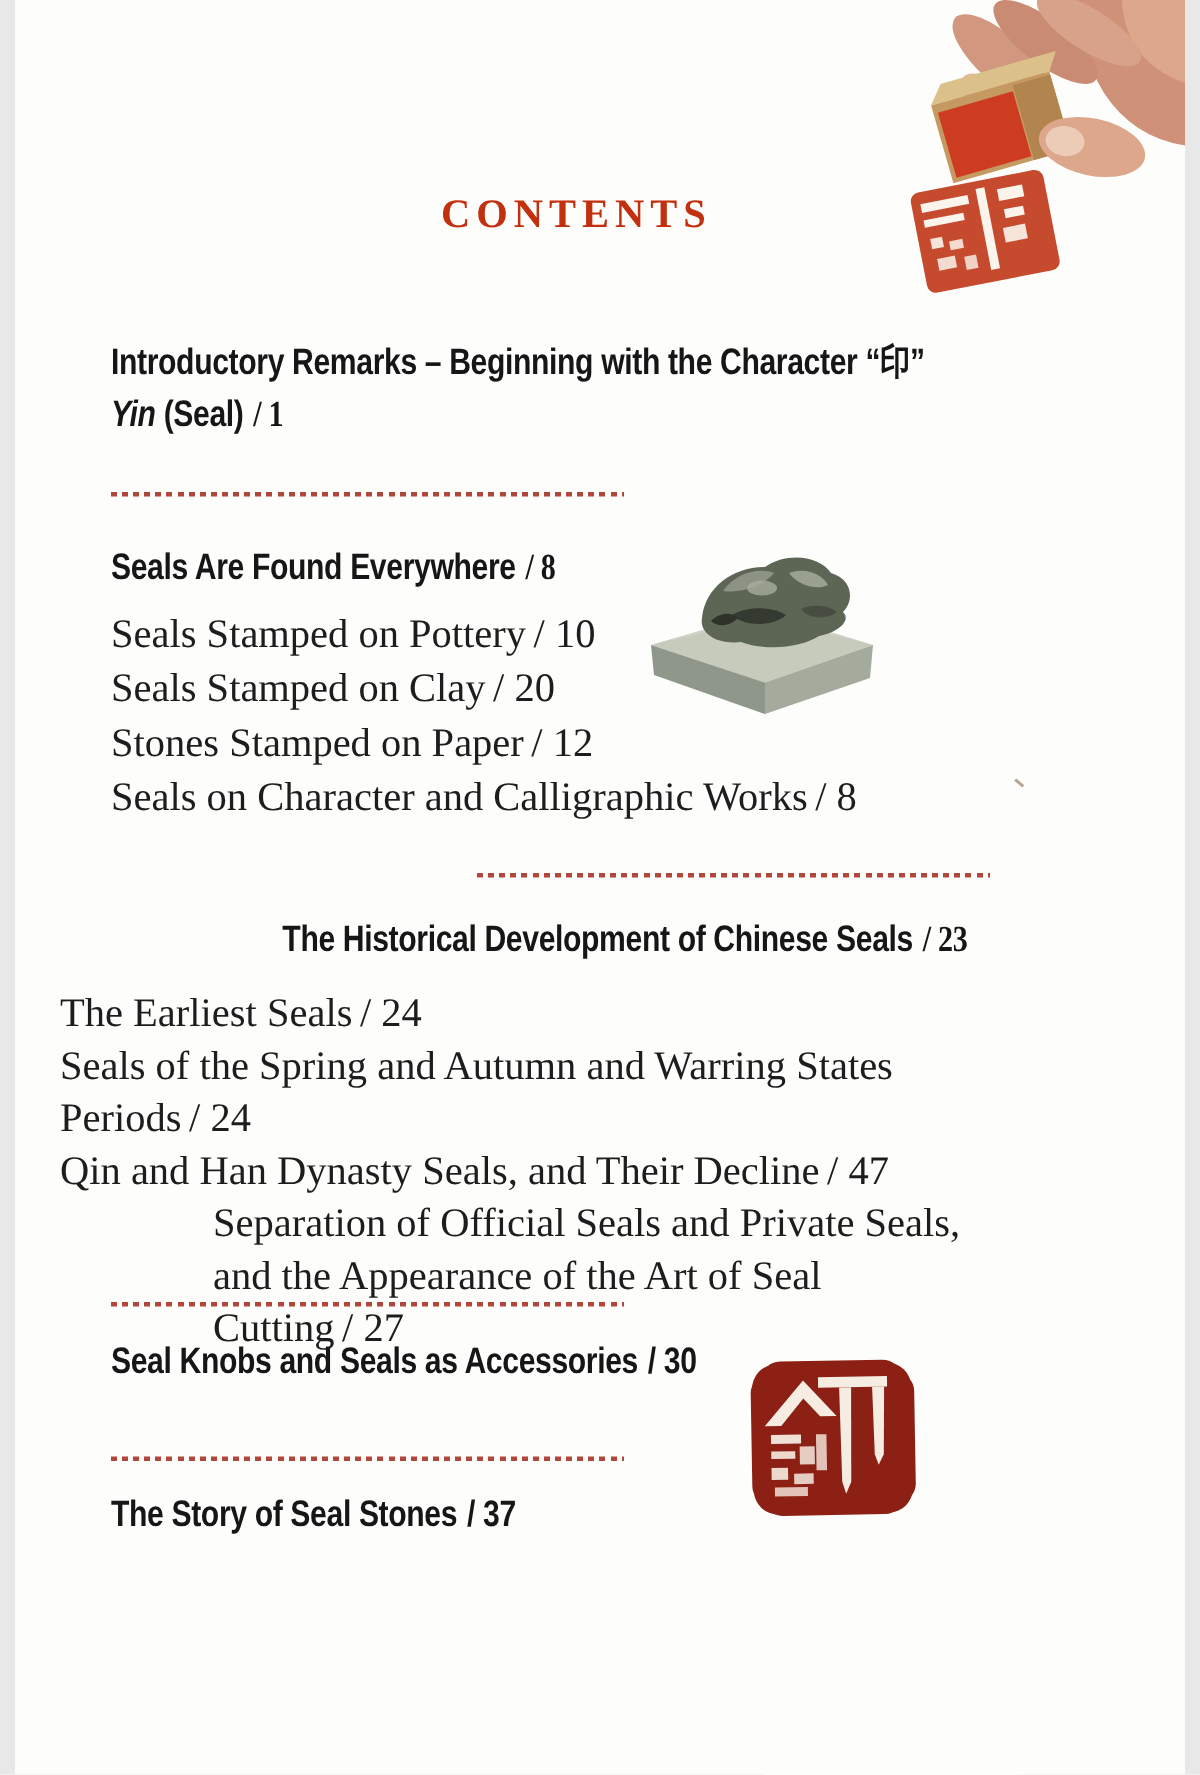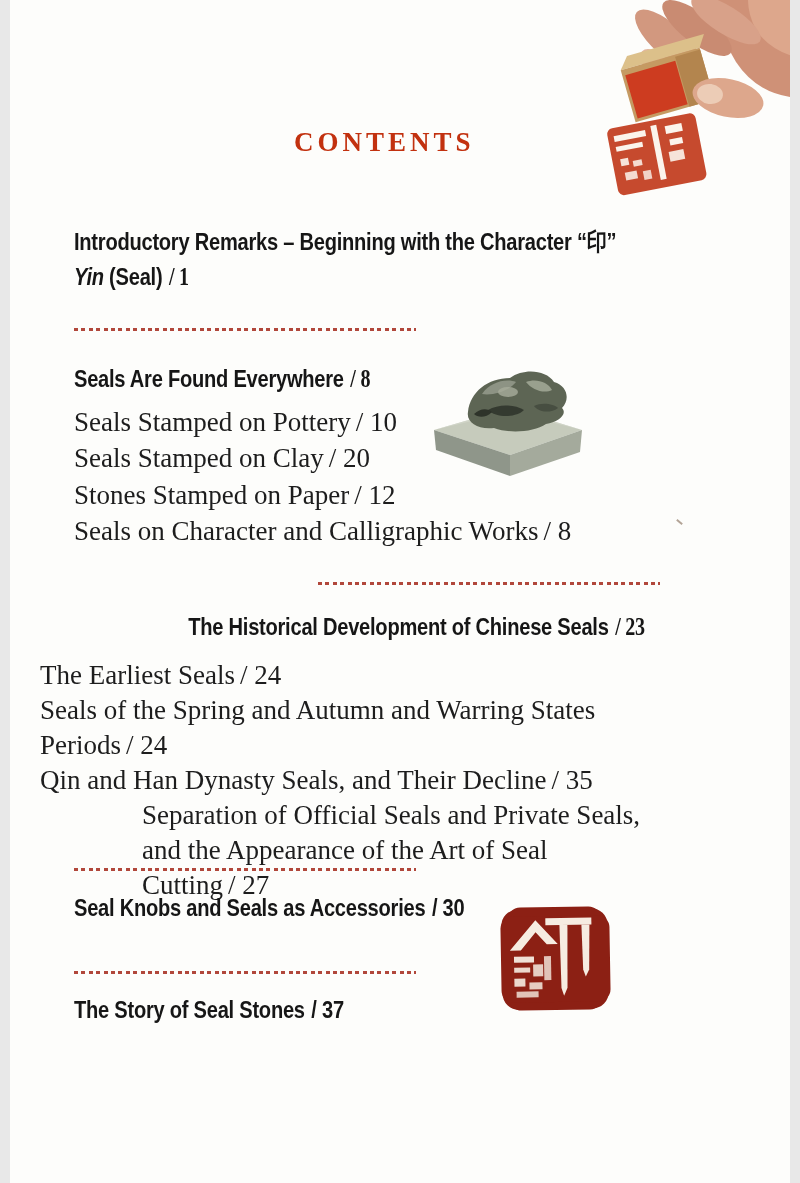--- a/index.html
+++ b/index.html
@@ -121,21 +121,21 @@
 
   <div class="dash" style="left:308px; top:582px; width:342px"></div>
 
   <div class="chapter-title align-right" style="top:609px">
     <span>The Historical Development of Chinese Seals</span><span class="pref pref-serif">/ 23</span>
   </div>
 
   <div class="serif-items align-right-block" style="right:146px; top:658px; width:604px">
     <div class="serif-item"><span>The Earliest Seals</span><span class="pref">/ 24</span></div>
     <div class="serif-item"><span>Seals of the Spring and Autumn and Warring States Periods</span><span class="pref">/ 24</span></div>
-    <div class="serif-item"><span>Qin and Han Dynasty Seals, and Their Decline</span><span class="pref">/ 35</span></div>
+    <div class="serif-item"><span>Qin and Han Dynasty Seals, and Their Decline</span><span class="pref">/ 47</span></div>
     <div class="serif-item wrap-item"><span>Separation of Official Seals and Private Seals, and the Appearance of the Art of Seal Cutting</span><span class="pref">/ 27</span></div>
   </div>
 
   <div class="dash" style="left:64px; top:868px; width:342px"></div>
 
   <div class="chapter-title" style="left:64px; top:890px">
     <span>Seal Knobs and Seals as Accessories</span><span class="pref">/ 30</span>
   </div>
 
   <svg class="art" style="left:490px; top:906px; width:112px; height:106px; transform:rotate(-1deg)" viewBox="0 0 112 106">

